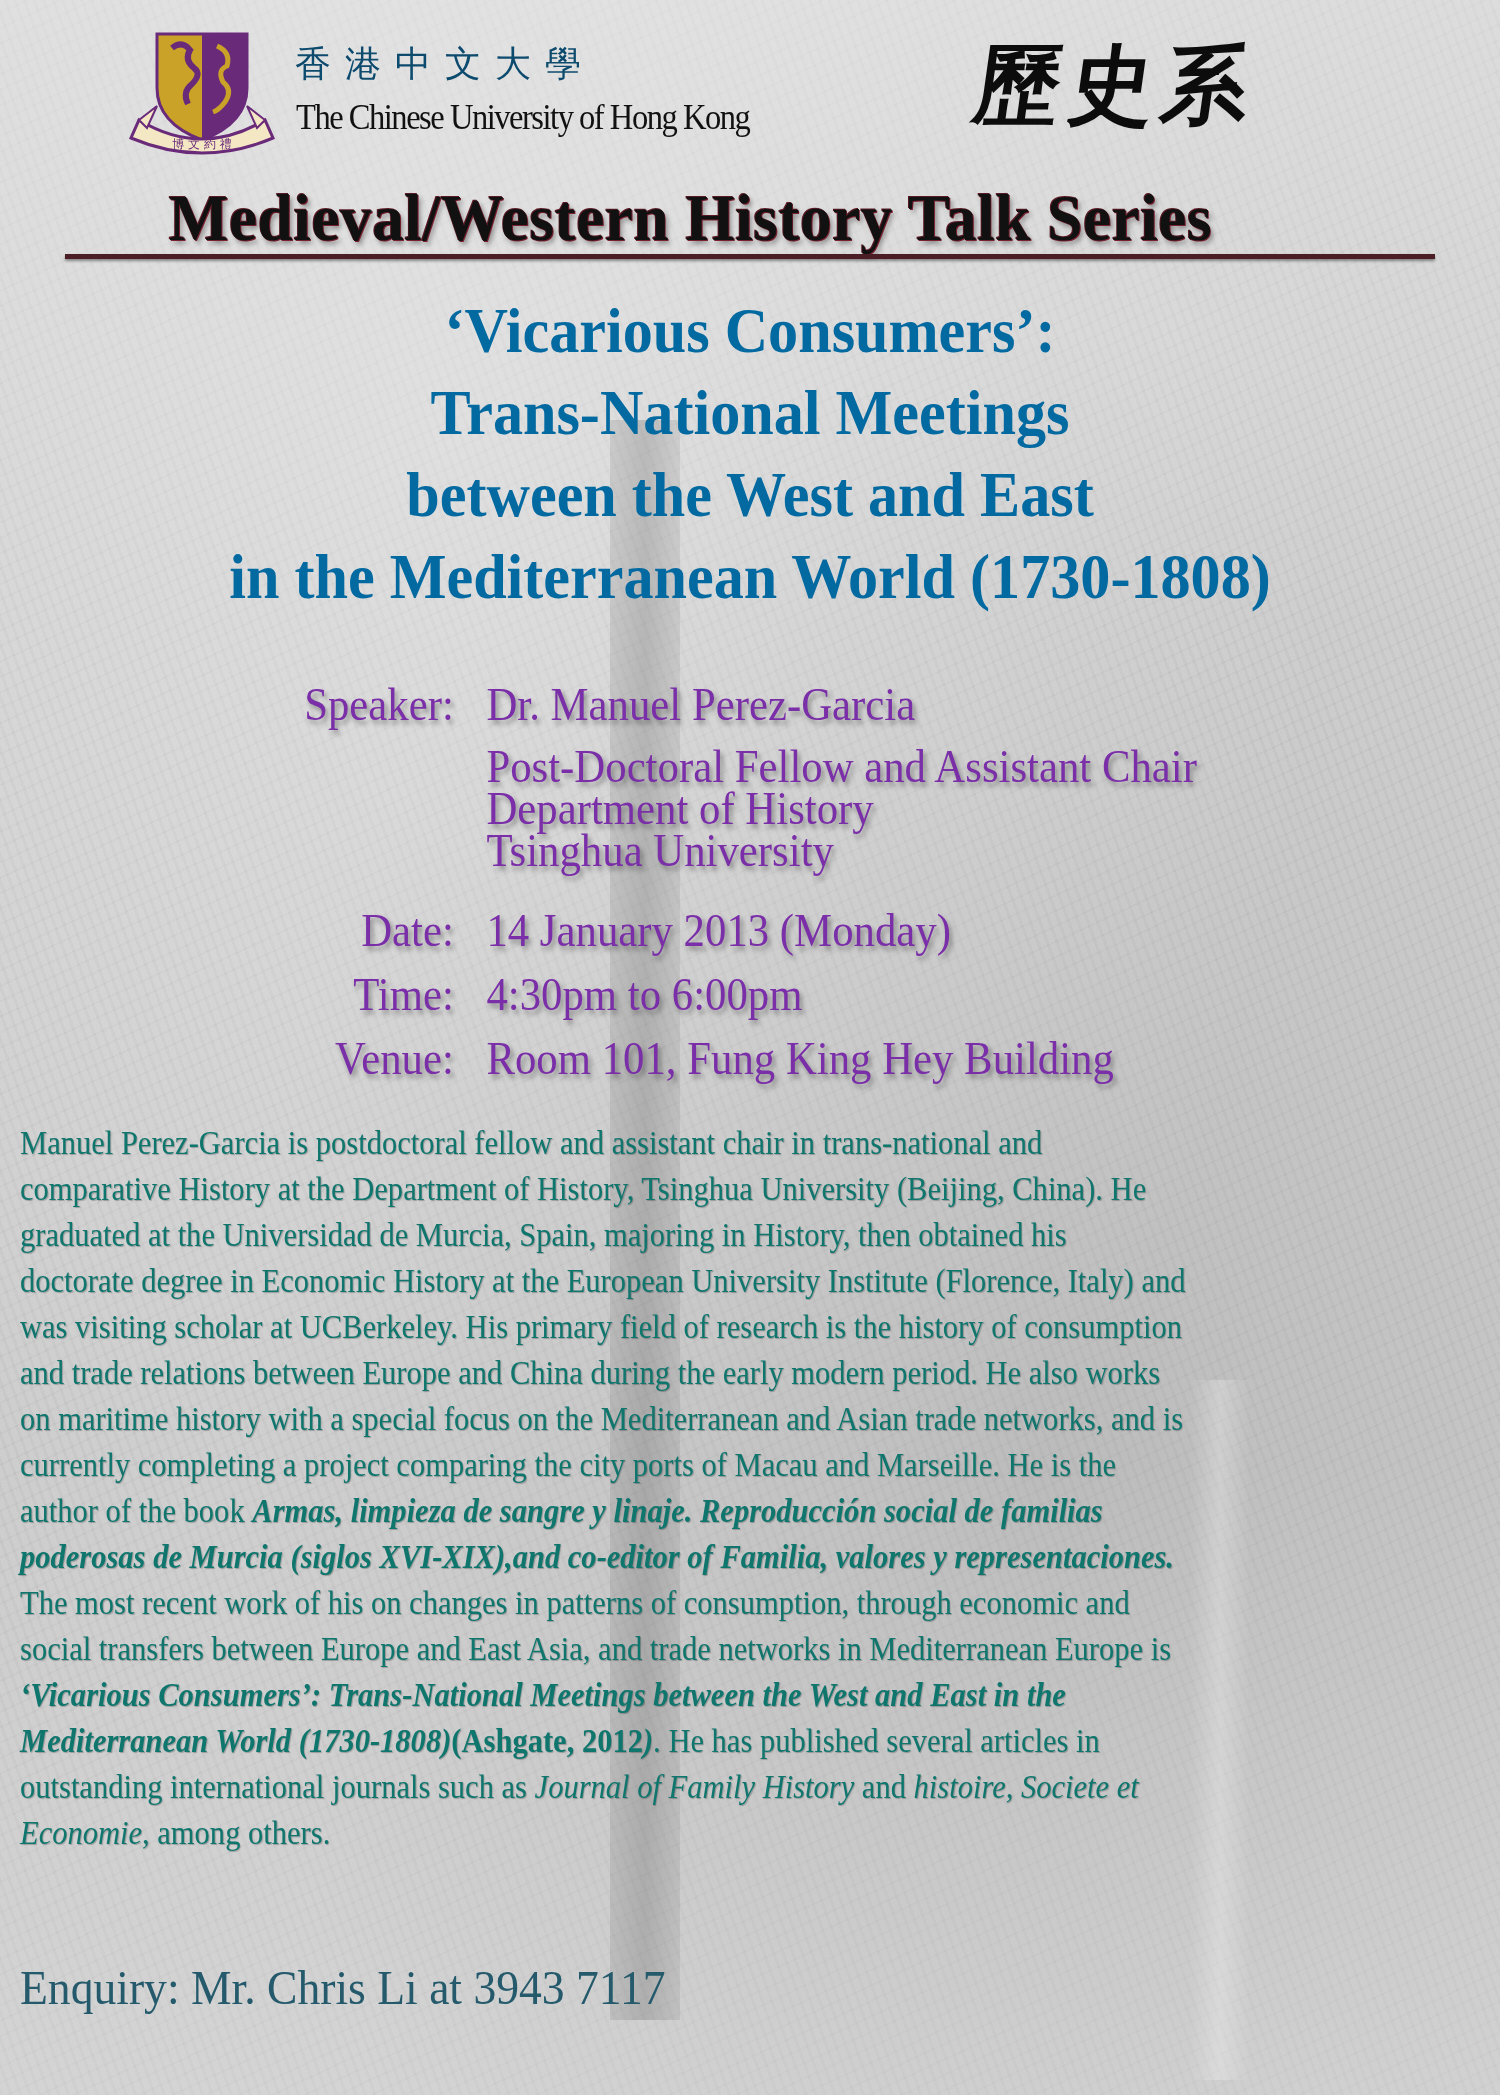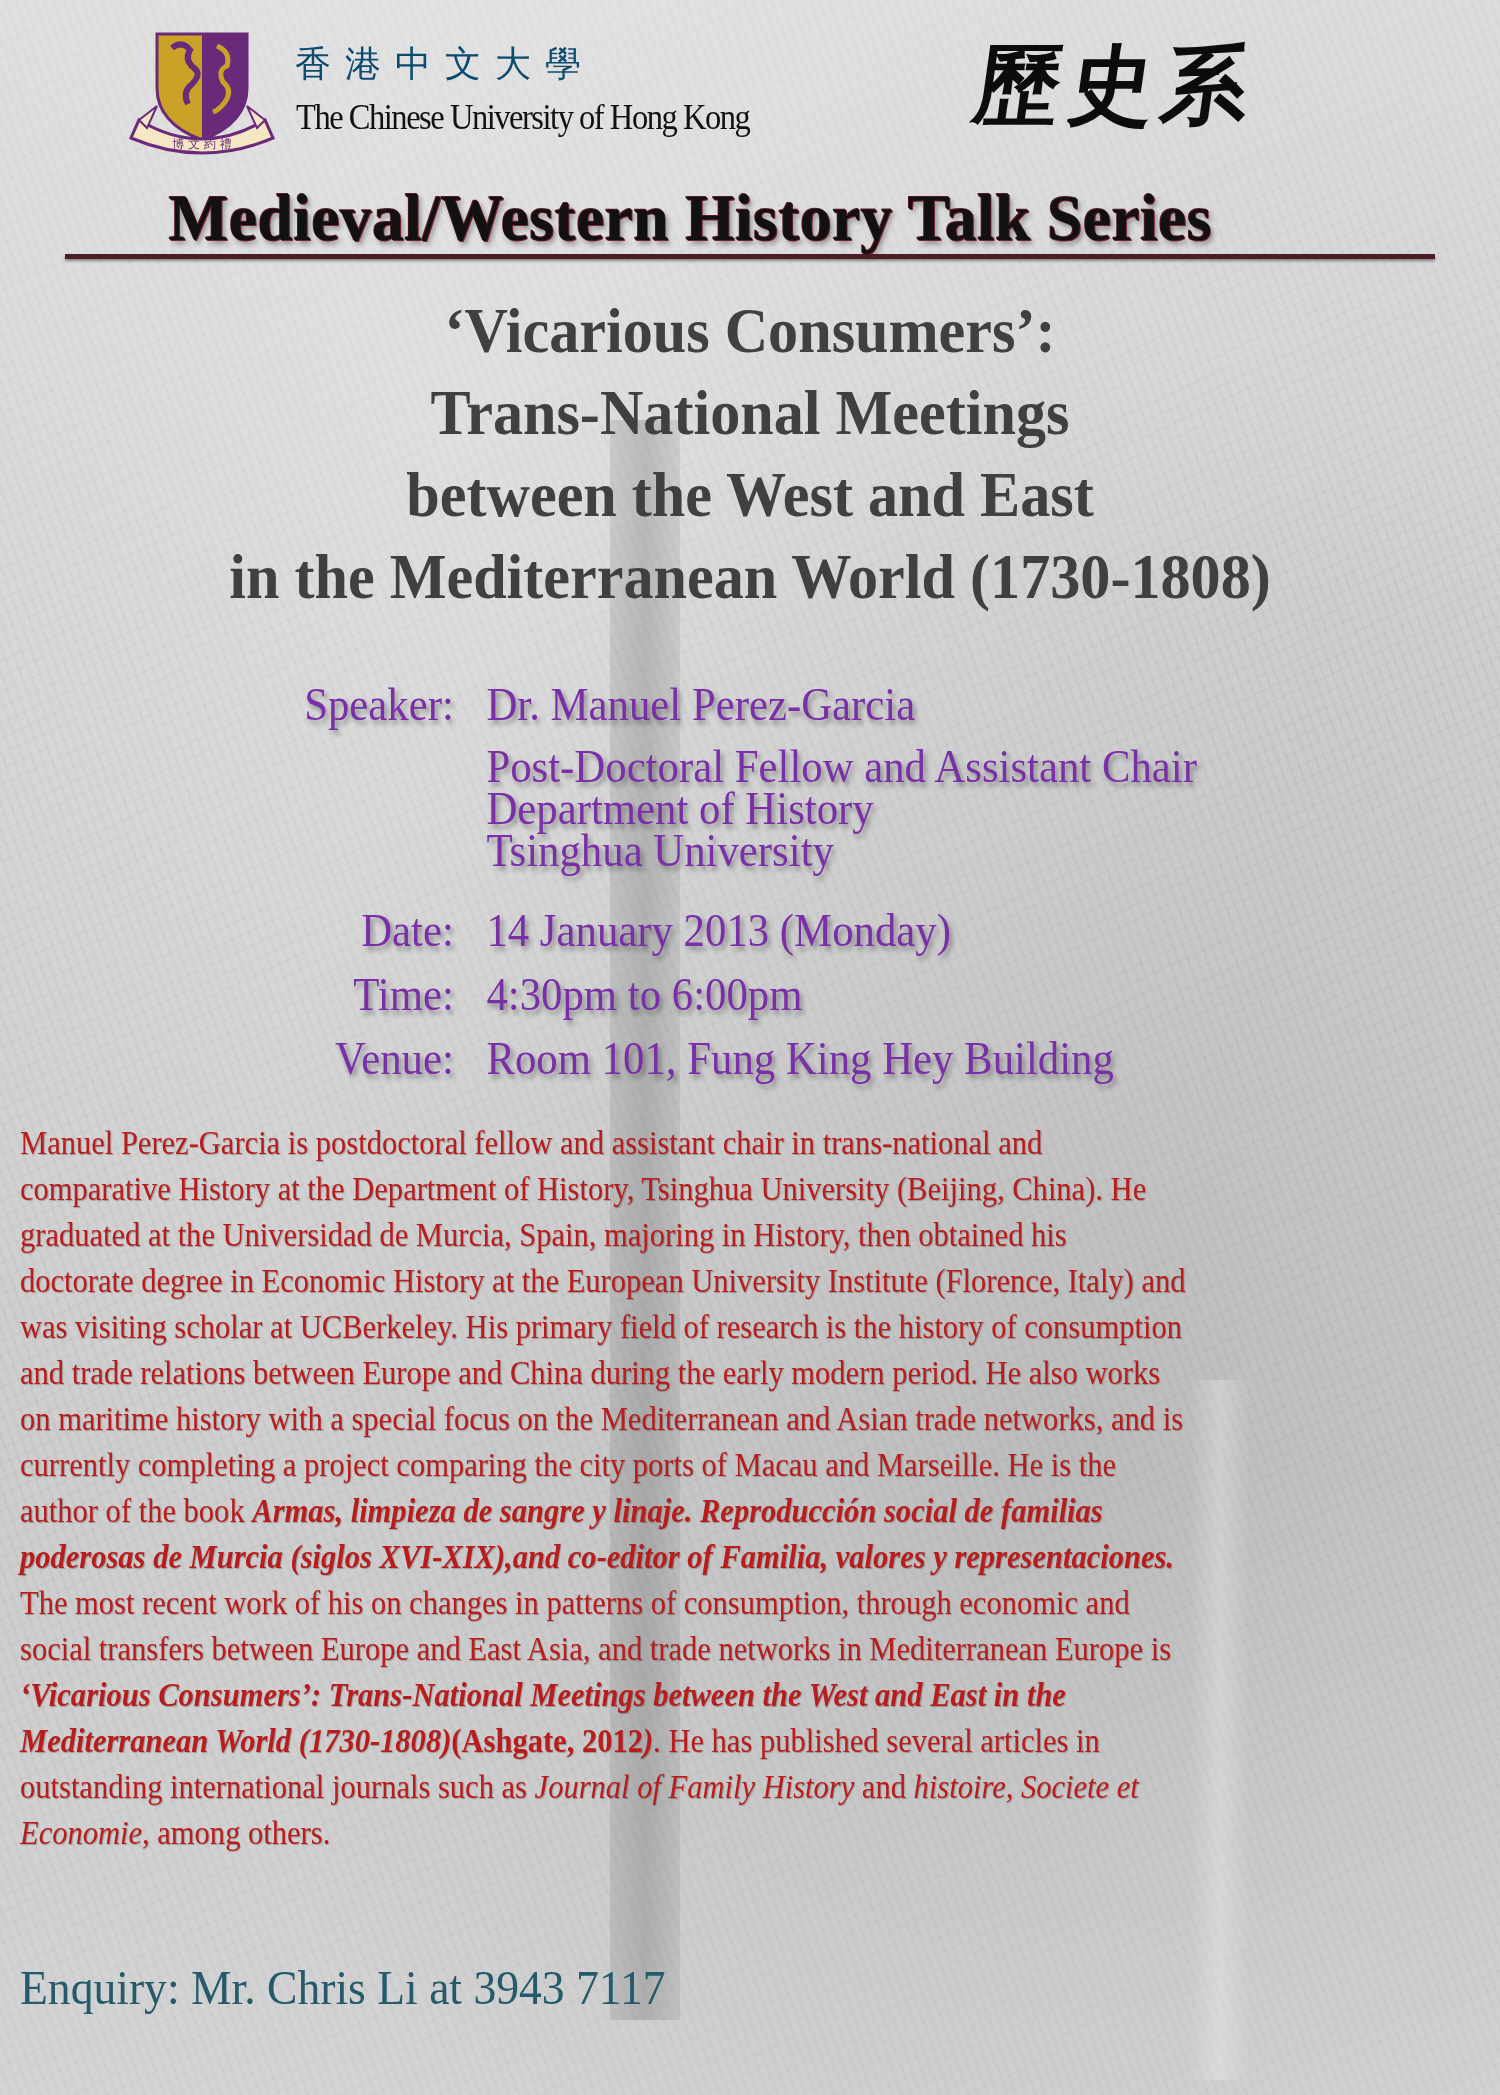--- a/index.html
+++ b/index.html
@@ -59,39 +59,39 @@
     transform: scaleX(0.96);
   }
   .series-rule {
     position: absolute; left: 65px; top: 254px; width: 1370px; height: 5px;
     background: #4a1e24; box-shadow: 0 2px 3px rgba(0,0,0,0.4);
   }
 
   
   .talk-title {
     position: absolute; left: 0; top: 290px; width: 1500px; text-align: center;
-    font-weight: bold; font-size: 64px; line-height: 82px; color: #404040;
+    font-weight: bold; font-size: 64px; line-height: 82px; color: #0369a1;
   }
   .talk-title div { transform: scaleX(0.94); }
 
   
   .details {
     position: absolute; left: 0; top: 678px; width: 1500px;
     font-size: 46px; color: #7a2ea8;
     text-shadow: 3px 4px 5px rgba(0,0,0,0.35);
   }
   .row { position: absolute; white-space: nowrap; }
   .lbl { position: absolute; text-align: right; width: 340px; left: 148px; }
   .val { position: absolute; left: 523px; }
   .details .row { transform: scaleX(0.93); transform-origin: left center; left: 0; width: 1500px; height: 60px; }
 
   
   .bio {
     position: absolute; left: 20px; top: 1120px; width: 1470px;
-    font-size: 33px; line-height: 46px; color: #b91c1c;
+    font-size: 33px; line-height: 46px; color: #0f766e;
     text-shadow: 1px 1px 1px rgba(0,0,0,0.25);
   }
   .bio .line { white-space: nowrap; transform: scaleX(0.925); transform-origin: left center; }
   .bi { font-style: italic; font-weight: bold; }
   .it { font-style: italic; }
   .bd { font-weight: bold; }
 
   .enquiry {
     position: absolute; left: 20px; top: 1960px; white-space: nowrap;
     font-size: 48px; color: #245a6b; transform: scaleX(0.95); transform-origin: left center;

